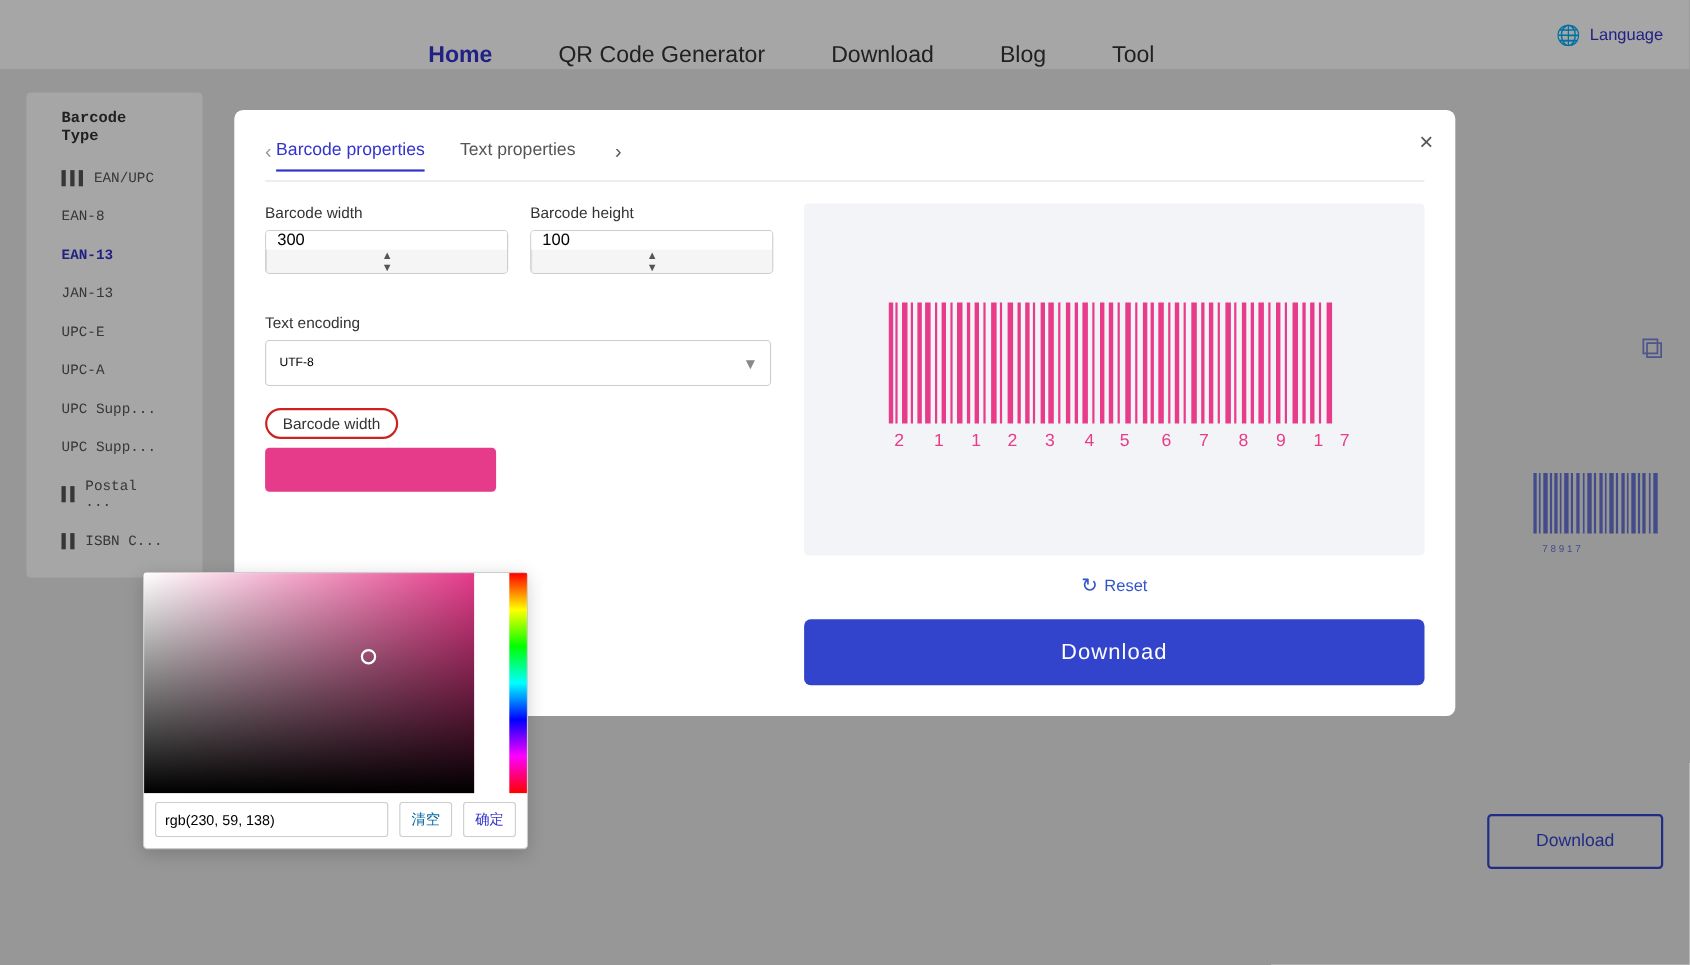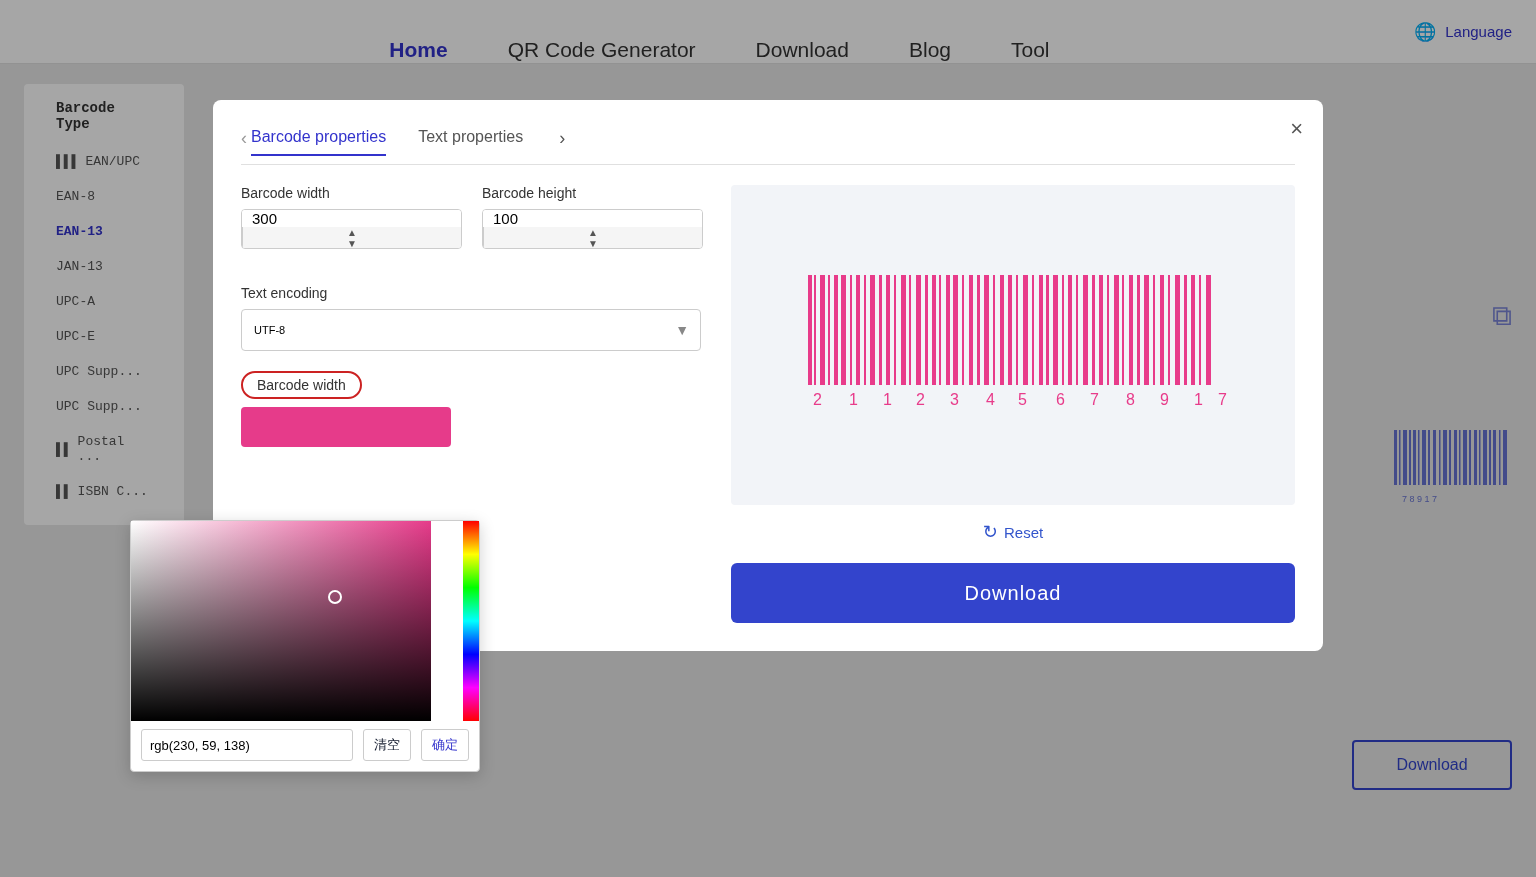--- a/index.html
+++ b/index.html
@@ -342,21 +342,21 @@
     }
 
     .cp-btn {
       height: 32px;
       padding: 0 10px;
       border: 1px solid #ccc;
       border-radius: 3px;
       background: white;
       font-size: 13px;
       cursor: pointer;
-      color: #0f172a;
+      color: #0369a1;
     }
     .cp-btn.confirm {
       color: #3333cc;
     }
 
     
     .right-panel {
       flex: 1;
       display: flex;
       flex-direction: column;
@@ -461,24 +461,24 @@
     <div class="sidebar-item">
       <span>EAN-8</span>
     </div>
     <div class="sidebar-item active">
       <span>EAN-13</span>
     </div>
     <div class="sidebar-item">
       <span>JAN-13</span>
     </div>
     <div class="sidebar-item">
+      <span>UPC-E</span>
+    </div>
+    <div class="sidebar-item">
       <span>UPC-A</span>
-    </div>
-    <div class="sidebar-item">
-      <span>UPC-E</span>
     </div>
     <div class="sidebar-item">
       <span>UPC Supp...</span>
     </div>
     <div class="sidebar-item">
       <span>UPC Supp...</span>
     </div>
     <div class="sidebar-item">
       <span>▌▌</span>
       <span>Postal ...</span>

